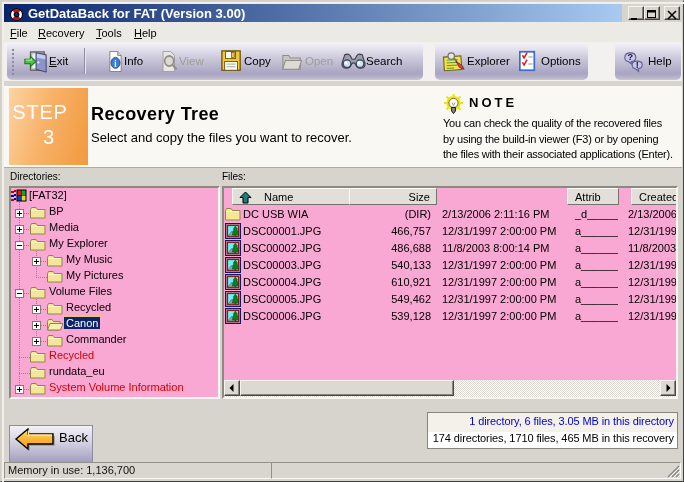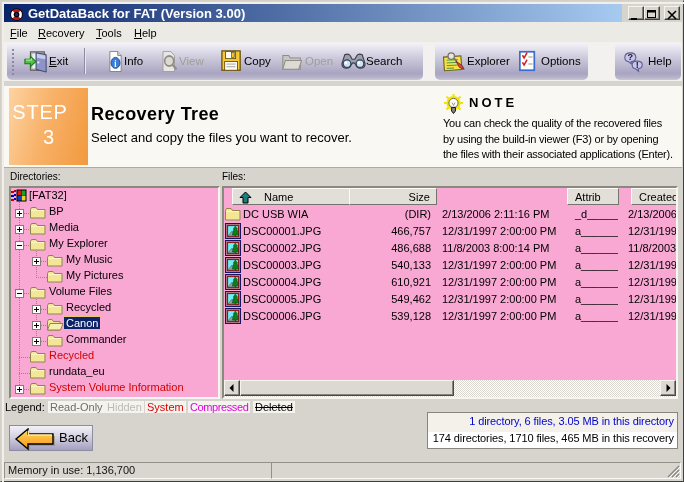--- a/index.html
+++ b/index.html
@@ -67,21 +67,21 @@
   
   .sbtn{position:absolute;background:#dcd9d2;box-sizing:border-box;
        border-left:1px solid #f5f4f0;border-top:1px solid #f5f4f0;
        border-right:1px solid #494843;border-bottom:1px solid #494843;
        box-shadow:inset -1px -1px 0 #86847c;}
   
   #legend{position:absolute;left:3px;top:399px;width:678px;height:17px;font-size:11px;color:#000;}
   #legend span{position:absolute;top:1px;}
   .chip{background:#f5f3ee;padding:0 2px;}
   
-  #back{position:absolute;left:8px;top:424px;width:84px;height:26px;border:1px solid #8f8c9f;box-sizing:border-box;
+  #back{position:absolute;left:8px;top:424px;width:84px;height:38px;border:1px solid #8f8c9f;box-sizing:border-box;
         background:linear-gradient(180deg,#f2f1f8 0%,#d4d1e1 45%,#a39fc0 100%);}
   #back span{position:absolute;left:49px;top:4px;font-size:13px;color:#000;}
   
   #info{position:absolute;left:426px;top:411px;width:251px;height:37px;border:1px solid #878580;box-sizing:border-box;background:#fff;}
   #info .l1{position:absolute;left:0;top:0;width:246px;height:17px;background:#f3f1ea;color:#0000cd;font-size:11px;letter-spacing:-0.1px;text-align:right;padding:2px 3px 0 0;}
   #info .l2{position:absolute;left:0;top:18px;width:246px;height:17px;color:#000;font-size:11px;letter-spacing:-0.1px;text-align:right;padding:1px 3px 0 0;white-space:nowrap;}
   
   .spanel{position:absolute;top:461px;height:17px;box-sizing:border-box;background:#d9d6cf;
         border-left:1px solid #93908a;border-top:1px solid #93908a;
         border-right:1px solid #fbfaf7;border-bottom:1px solid #fbfaf7;
@@ -488,28 +488,20 @@
      </g>
      <g id="jpg">
        <rect x="0.5" y="0.5" width="15" height="15" fill="#fff" stroke="#1b1464" stroke-width="1.4"></rect>
        <rect x="2.3" y="2.3" width="11.4" height="11.4" fill="#6ff0f8" stroke="#8c1b1b" stroke-width="1.6"></rect>
        <path d="M3 13 L6.5 8.5 L10 13 Z" fill="#99a4a4" stroke="#555" stroke-width="0.6"></path>
        <path d="M10.3 3 L12.6 6.2 L11.6 6.2 L13.4 9.2 L12.4 9.2 L13.8 12 L7 12 L8.4 9.2 L7.4 9.2 L9.2 6.2 L8.2 6.2 Z" fill="#0b7e20" stroke="#064a10" stroke-width="0.5"></path>
        <rect x="10" y="12" width="1.4" height="1.6" fill="#513a16"></rect>
      </g>
    </defs>
  </svg>
- <div id="legend">
-   <span style="left:1px">Legend:</span>
-   <span class="chip" style="left:44px;color:#6f6d68">Read-Only</span>
-   <span class="chip" style="left:101px;color:#bcbab4">Hidden</span>
-   <span class="chip" style="left:141px;color:#e00000">System</span>
-   <span class="chip" style="left:184px;color:#dd00dd;letter-spacing:-0.4px">Compressed</span>
-   <span class="chip" style="left:249px;text-decoration:line-through">Deleted</span>
- </div>
  <div id="back">
    <svg class="abs" style="left:4px;top:2px" width="46" height="23" viewBox="0 0 46 23">
      <defs>
           <linearGradient id="bgr" x1="0" y1="0" x2="0" y2="1">
        <stop offset="0" stop-color="#ffe06a"></stop>
             <stop offset="0.5" stop-color="#fcb63a"></stop>
             <stop offset="1" stop-color="#f89a1c"></stop>
      </linearGradient>
         </defs>
      <path d="M16 3 L16 8 L41 8 L41 18 L16 18 L16 23 L4 13 Z" fill="#8a8878" opacity="0.55"></path>

